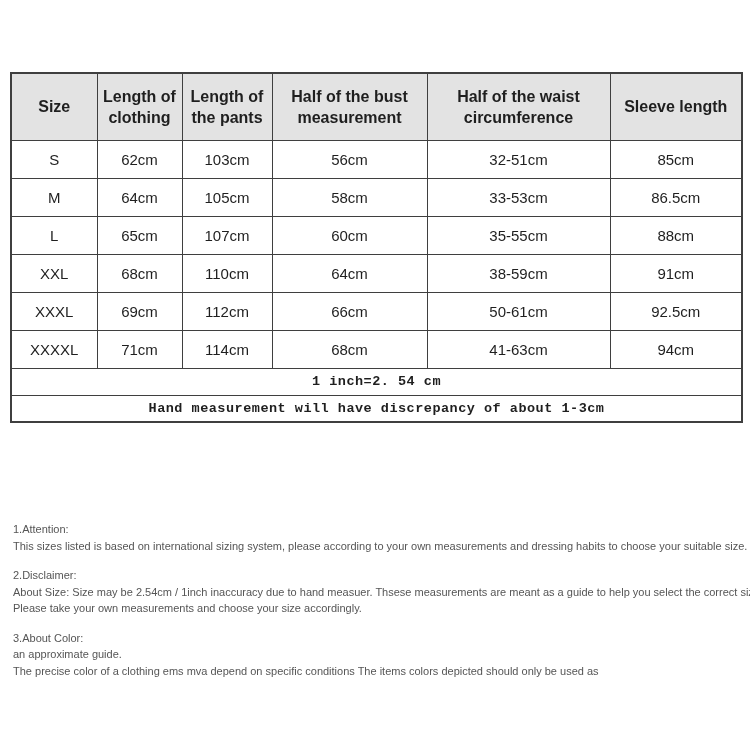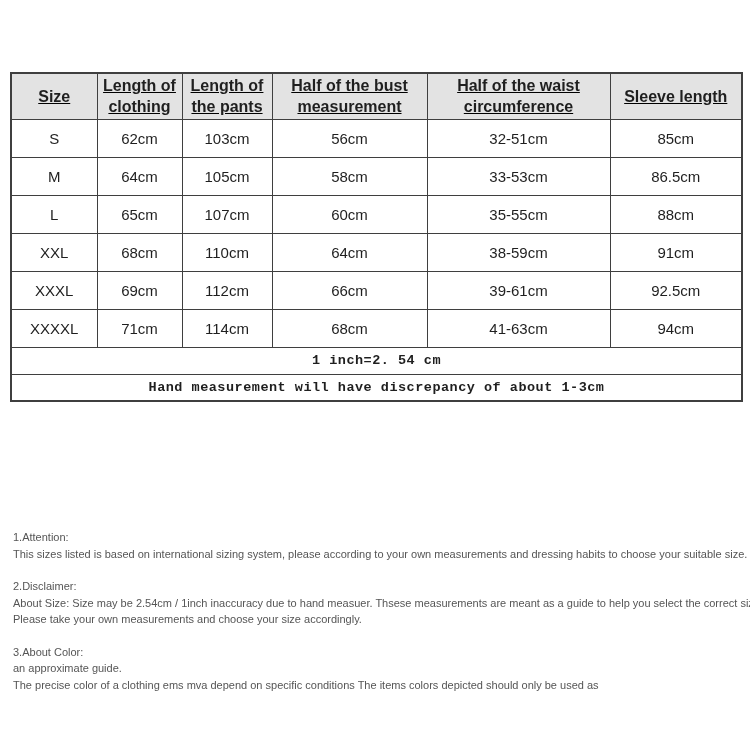--- a/index.html
+++ b/index.html
@@ -27,21 +27,21 @@
     border:2px solid var(--table-border);
   }
   .size-table th,
   .size-table td{
     border:1px solid var(--table-border);
     text-align:center;
     vertical-align:middle;
     padding:0 5px;
     color:var(--table-text);
   }
-  .size-table thead tr{height:46px;text-decoration:underline;}
+  .size-table thead tr{height:67px;}
   .size-table th{
     background:var(--header-bg);
     font-size:16px;
     font-weight:bold;
     line-height:1.32;
   }
   .size-table tbody tr{height:38px;}
   .size-table tbody td{
     font-size:15px;
     font-weight:normal;
@@ -55,21 +55,21 @@
   }
   .notes{
     position:absolute;
     left:13px;top:513px;
     width:726px;
     font-size:11px;
     line-height:16.5px;
     color:var(--notes-text);
   }
   .note-paragraph{
-    margin:16px 0 13px 0;
+    margin:8px 0 13px 0;
   }
   .note-line{
     white-space:nowrap;
   }
 </style>
 </head>
 <body>
 
 <table class="size-table">
   <colgroup>
@@ -121,21 +121,21 @@
         <td>110cm</td>
         <td>64cm</td>
         <td>38-59cm</td>
         <td>91cm</td>
       </tr>
       <tr>
         <td>XXXL</td>
         <td>69cm</td>
         <td>112cm</td>
         <td>66cm</td>
-        <td>39-61cm</td>
+        <td>50-61cm</td>
         <td>92.5cm</td>
       </tr>
       <tr>
         <td>XXXXL</td>
         <td>71cm</td>
         <td>114cm</td>
         <td>68cm</td>
         <td>41-63cm</td>
         <td>94cm</td>
       </tr>

